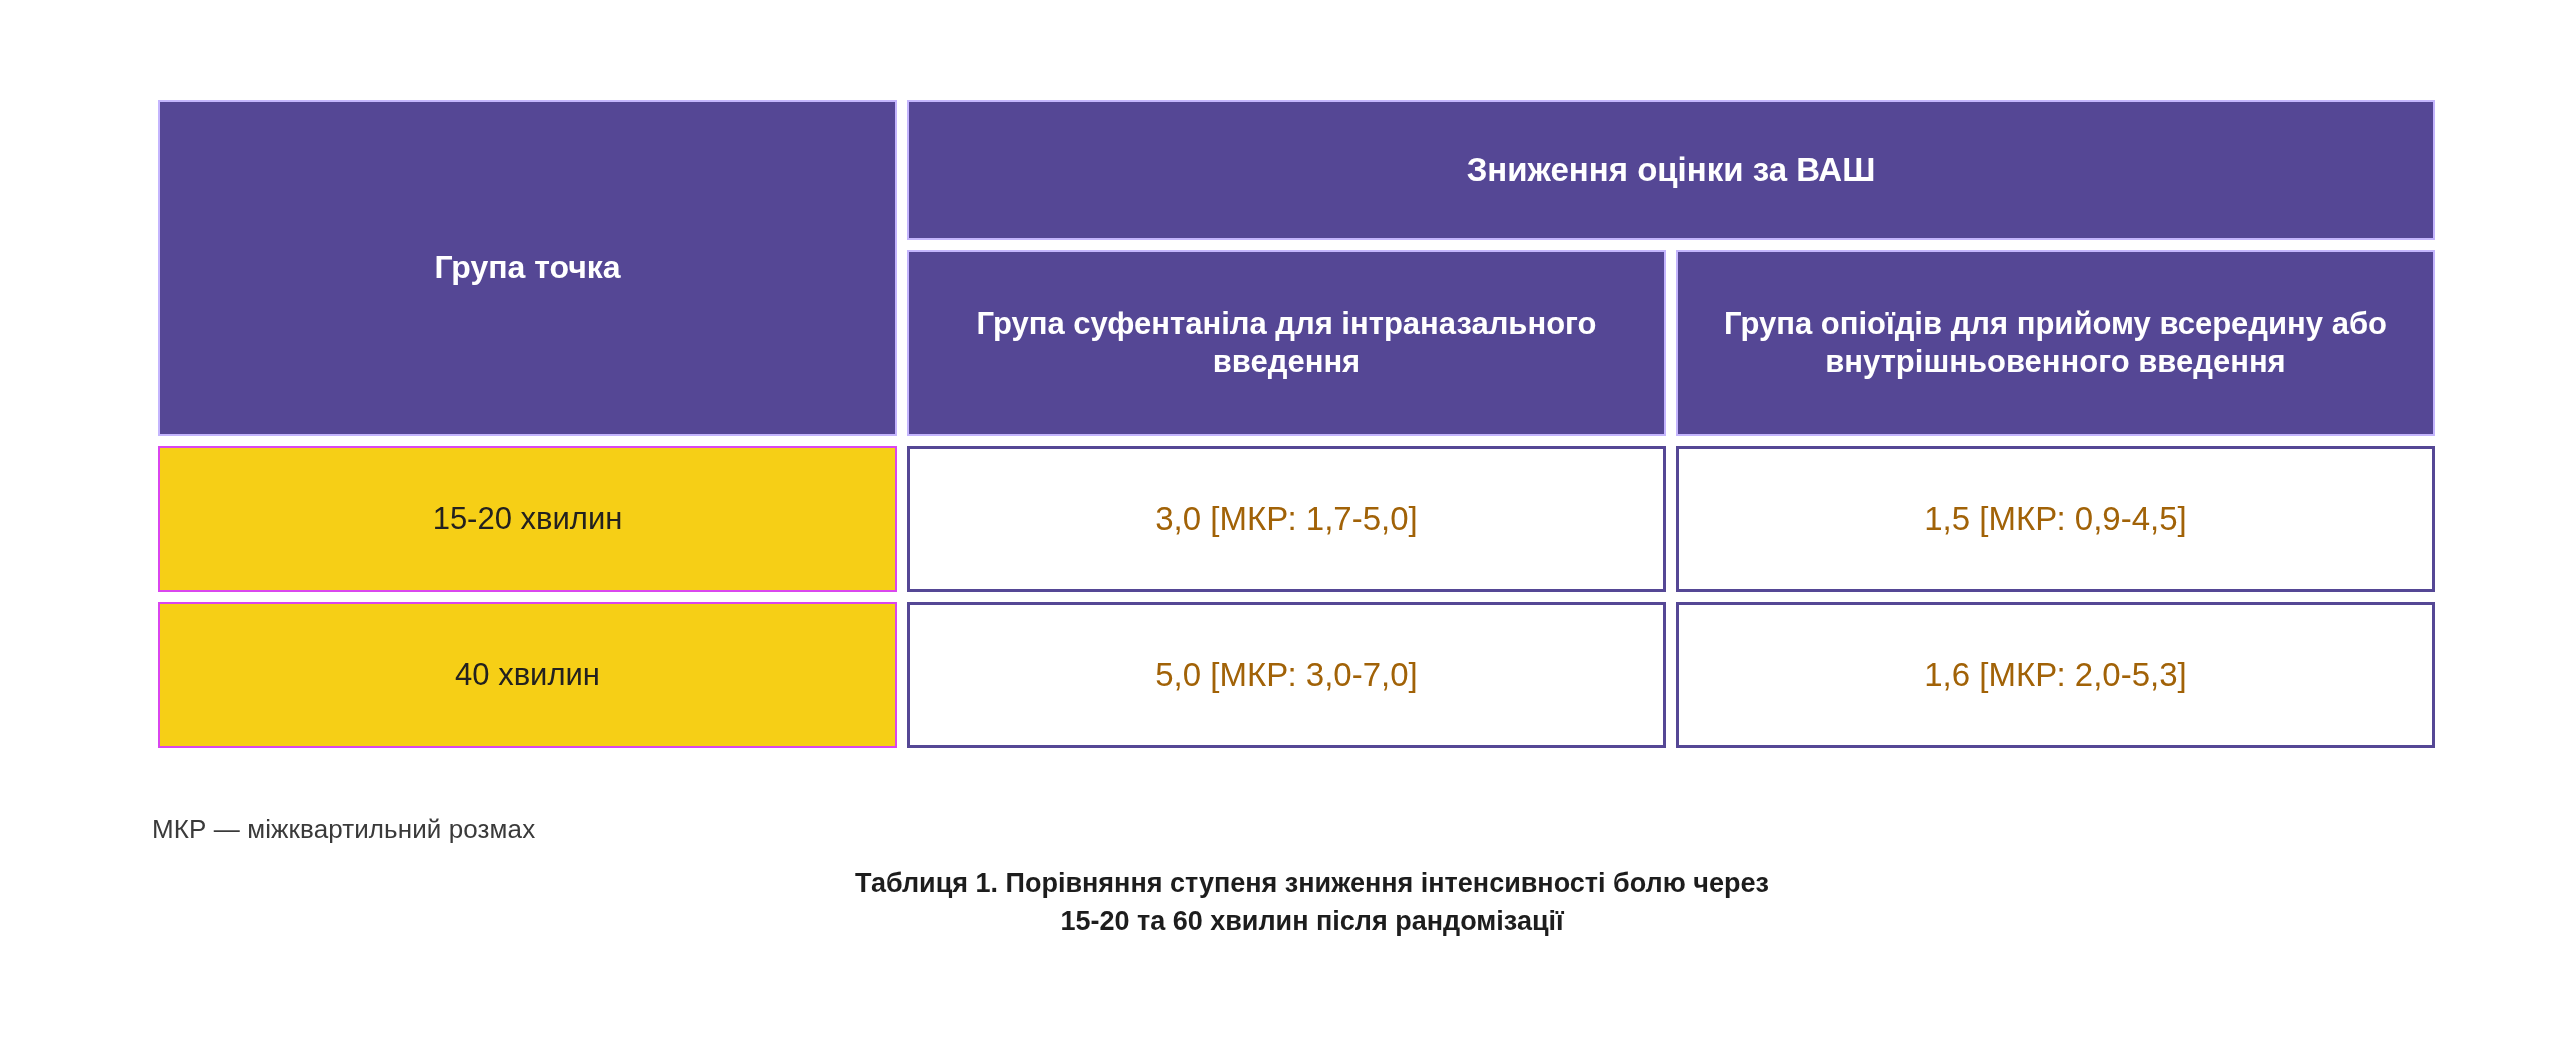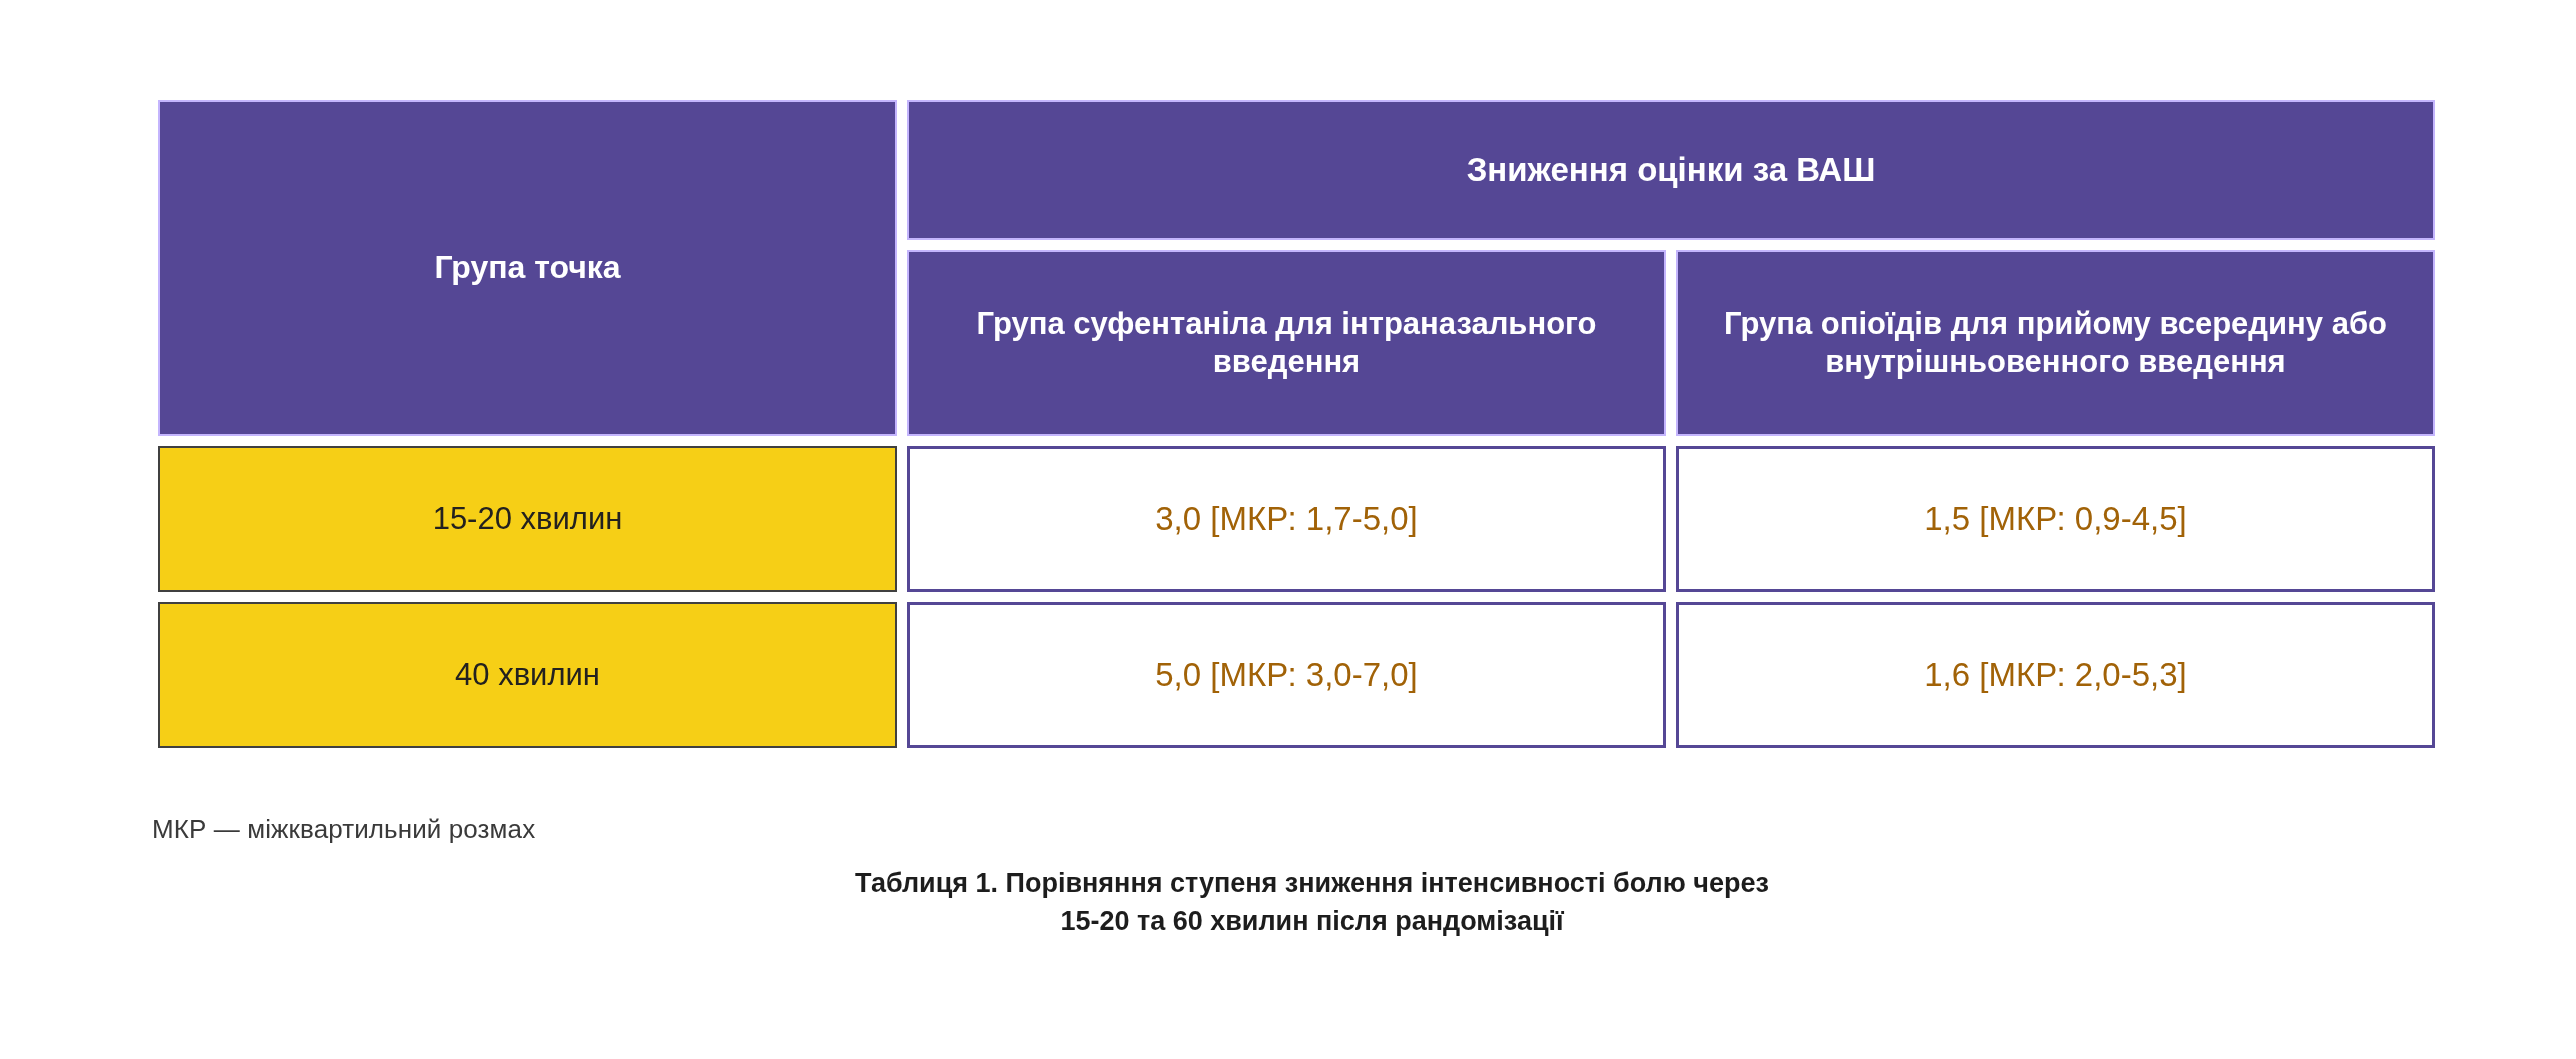--- a/index.html
+++ b/index.html
@@ -66,21 +66,21 @@
   }
 
   
   .cell-label {
     background: #f6cf16;
     color: #23211f;
     text-align: center;
     vertical-align: middle;
     font-size: 31px;
     height: 138px;
-    border: 2px solid #404040;
+    border: 2px solid #d946ef;
   }
 
   .cell-value {
     background: #ffffff;
     color: #a16207;
     text-align: center;
     vertical-align: middle;
     font-size: 33px;
     height: 138px;
     border: 3px solid #554795;

